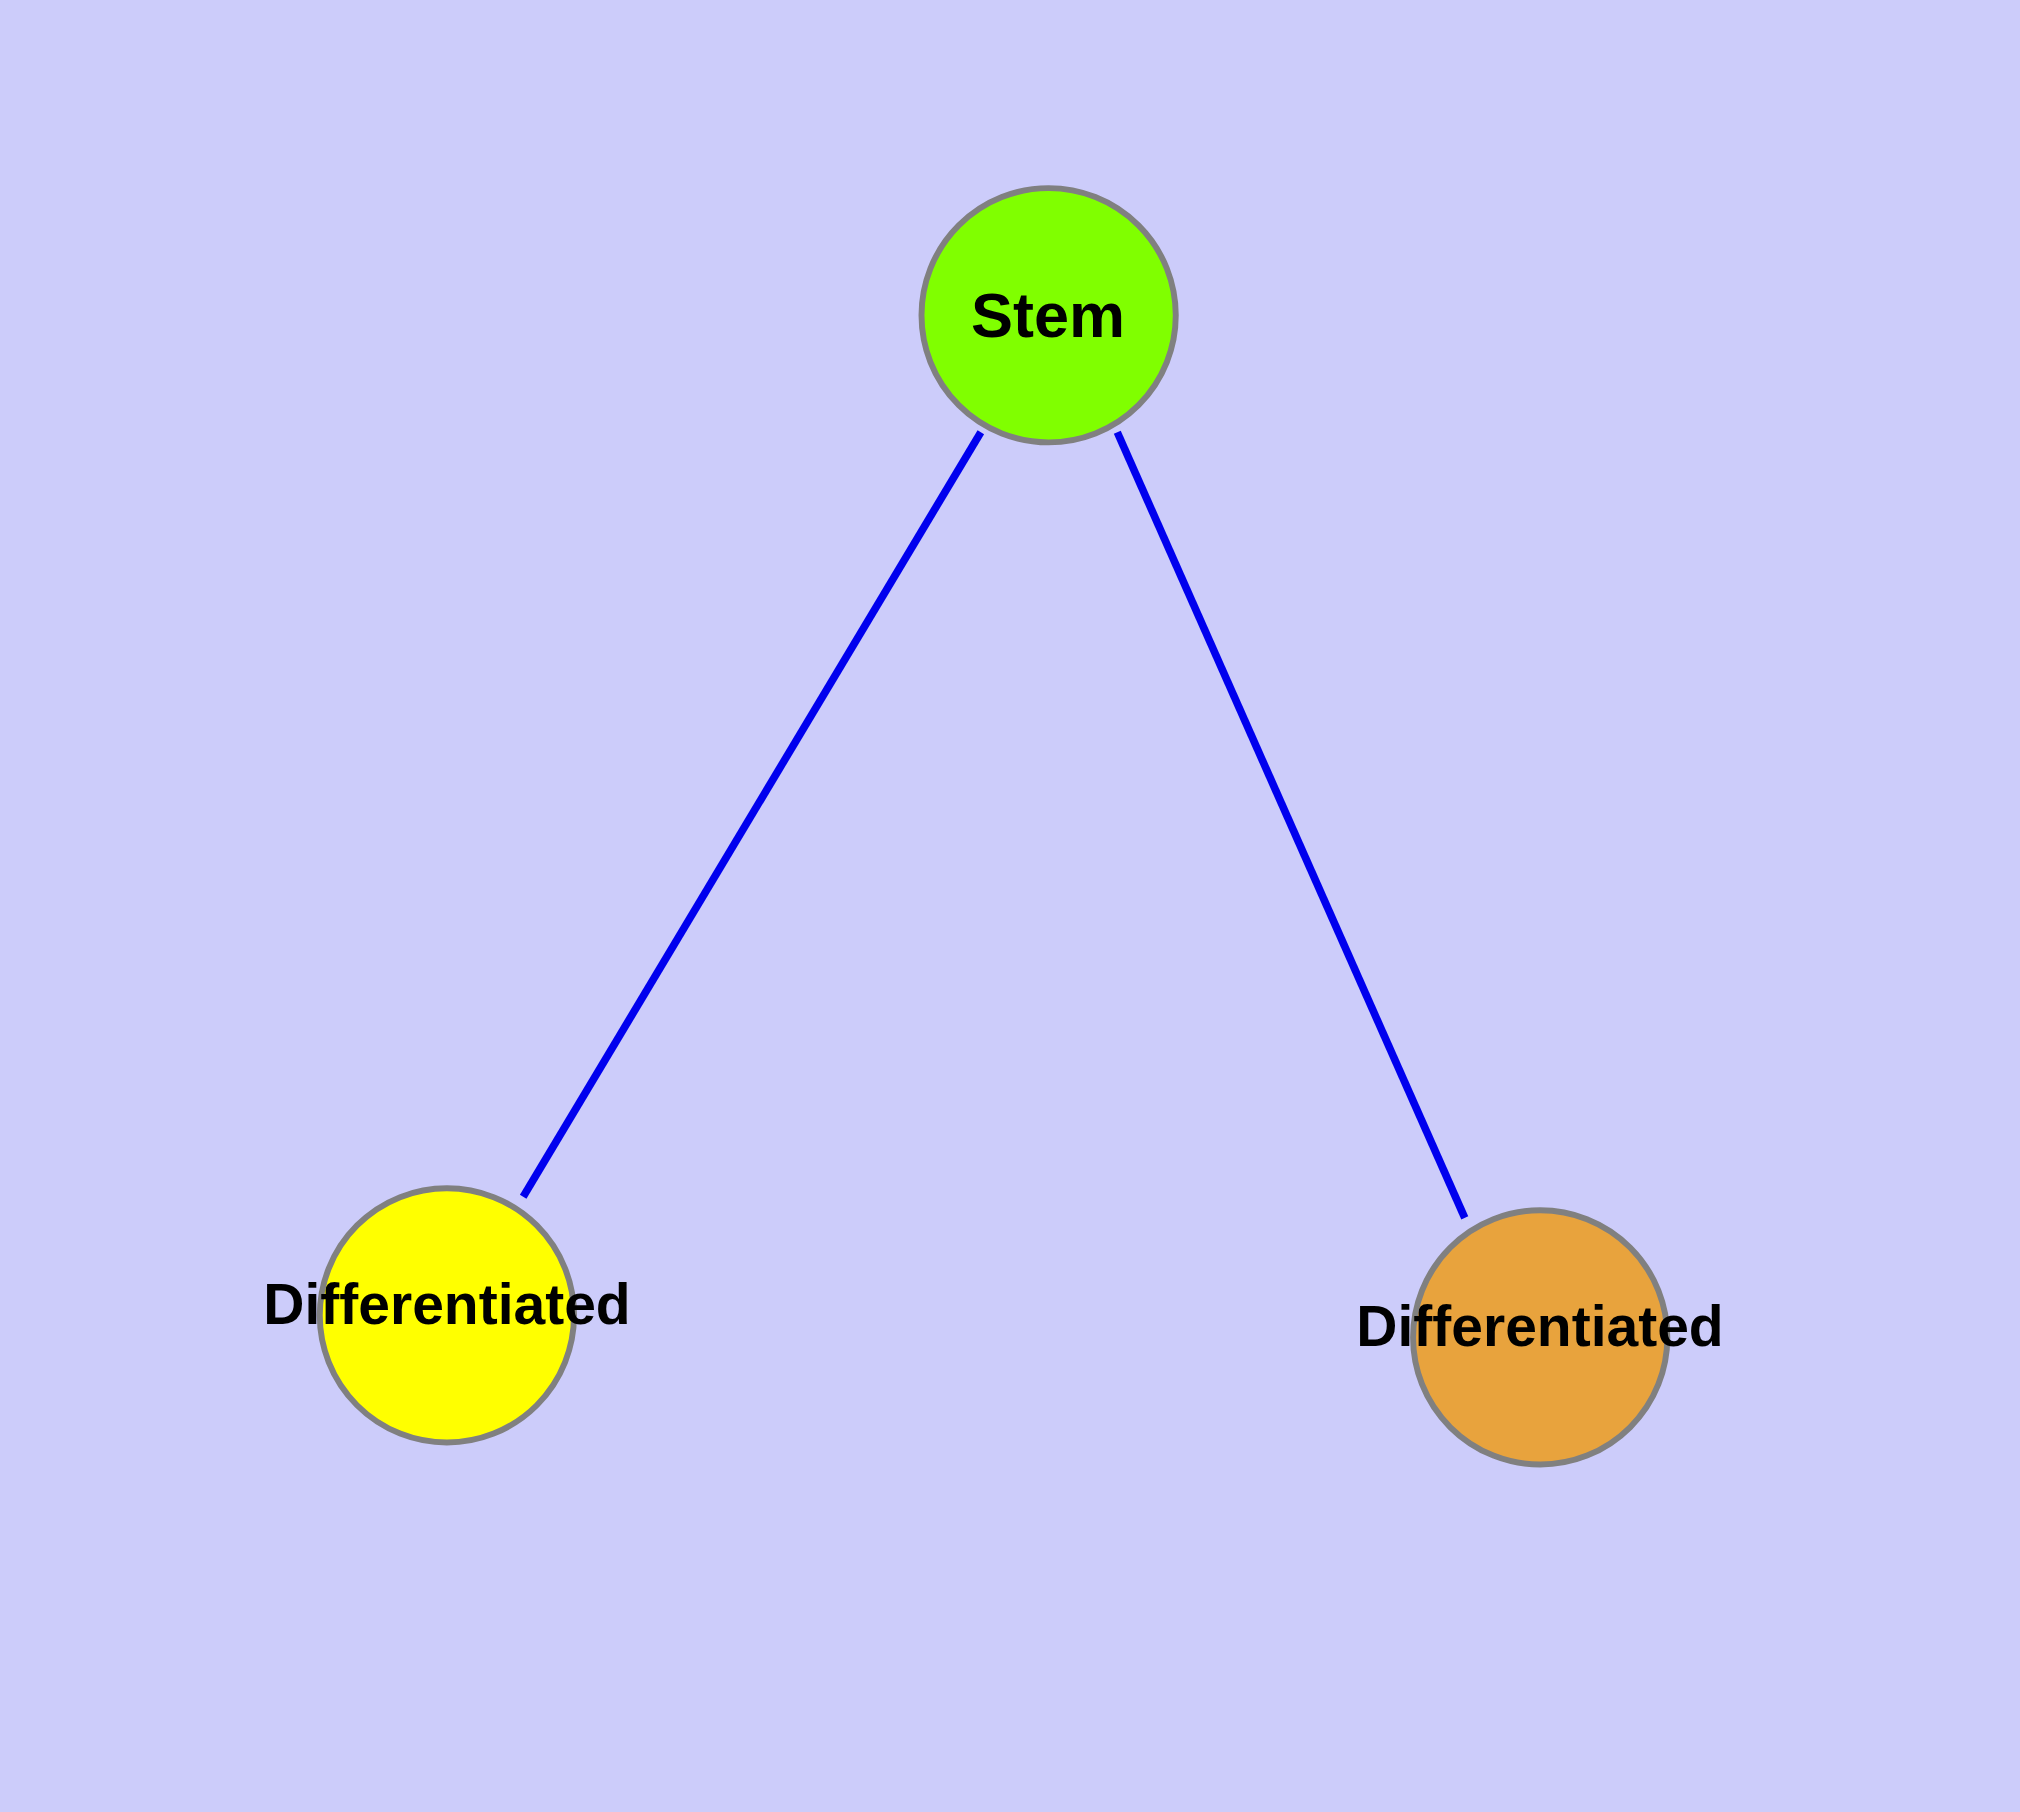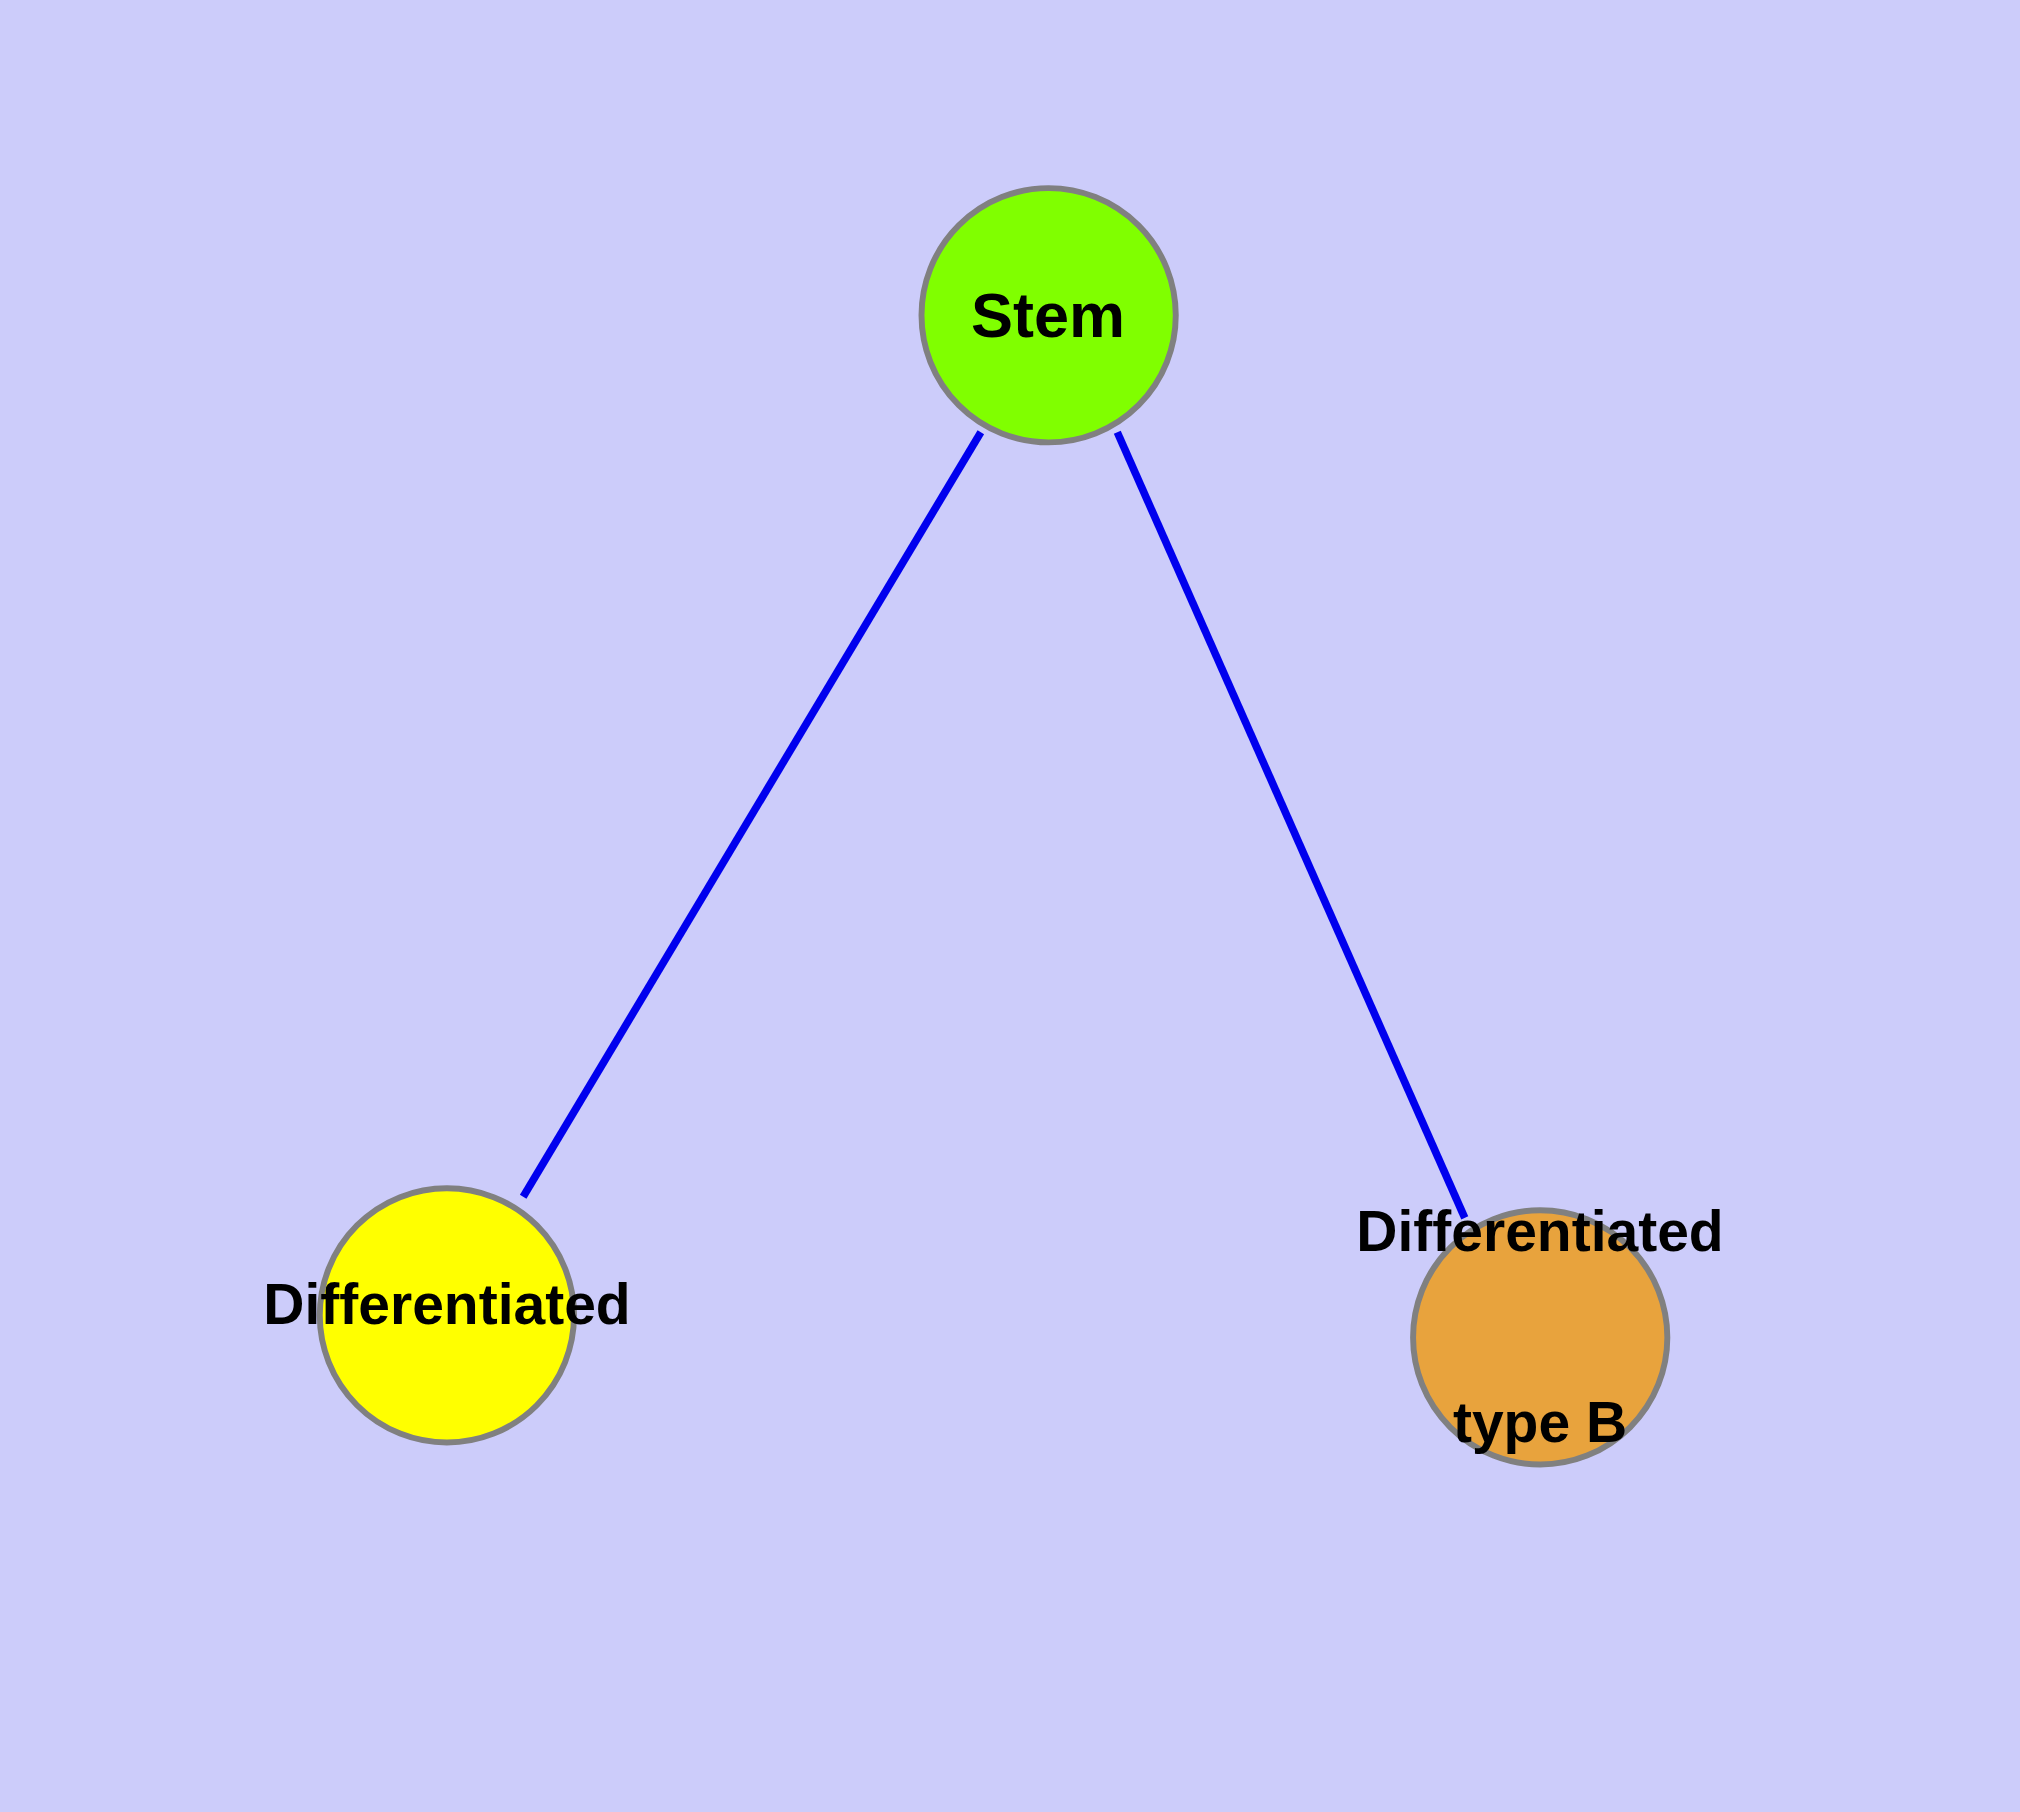--- a/index.html
+++ b/index.html
@@ -67,17 +67,16 @@
   </svg>
 
   <div class="node-label" id="label-stem" style="left:1048px; top:315px;">Stem</div>
 
   <div class="node-label" id="label-diffa" style="left:447px; top:1305px;">
     <div>Differentiated</div>
   </div>
 
   <div class="node-label" id="label-diffb" style="left:1540px; top:1327px;">
     <div>Differentiated</div>
-    <div>type B</div>
   </div>
 
 </div>
 
 
 </body></html>

